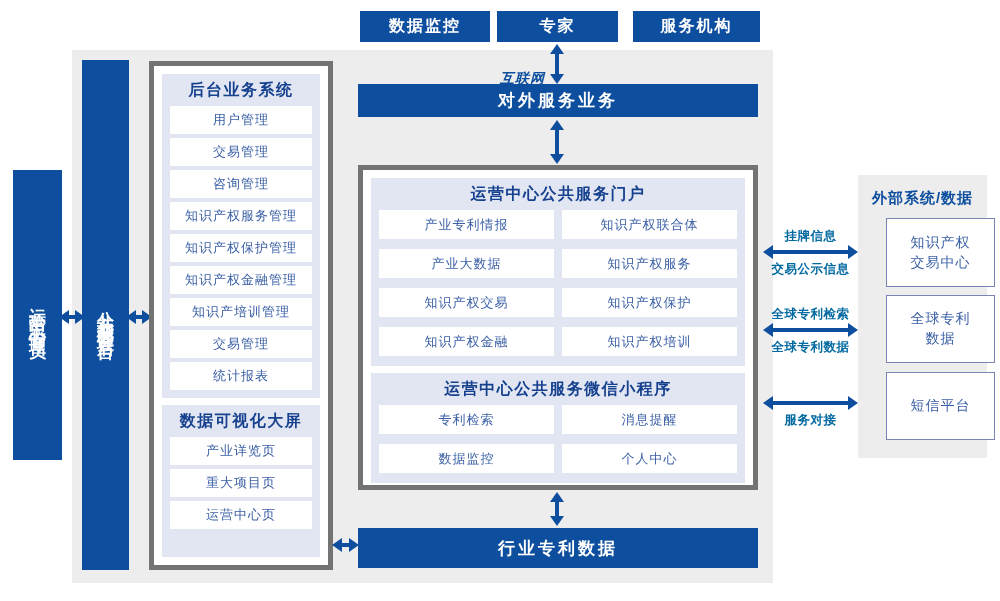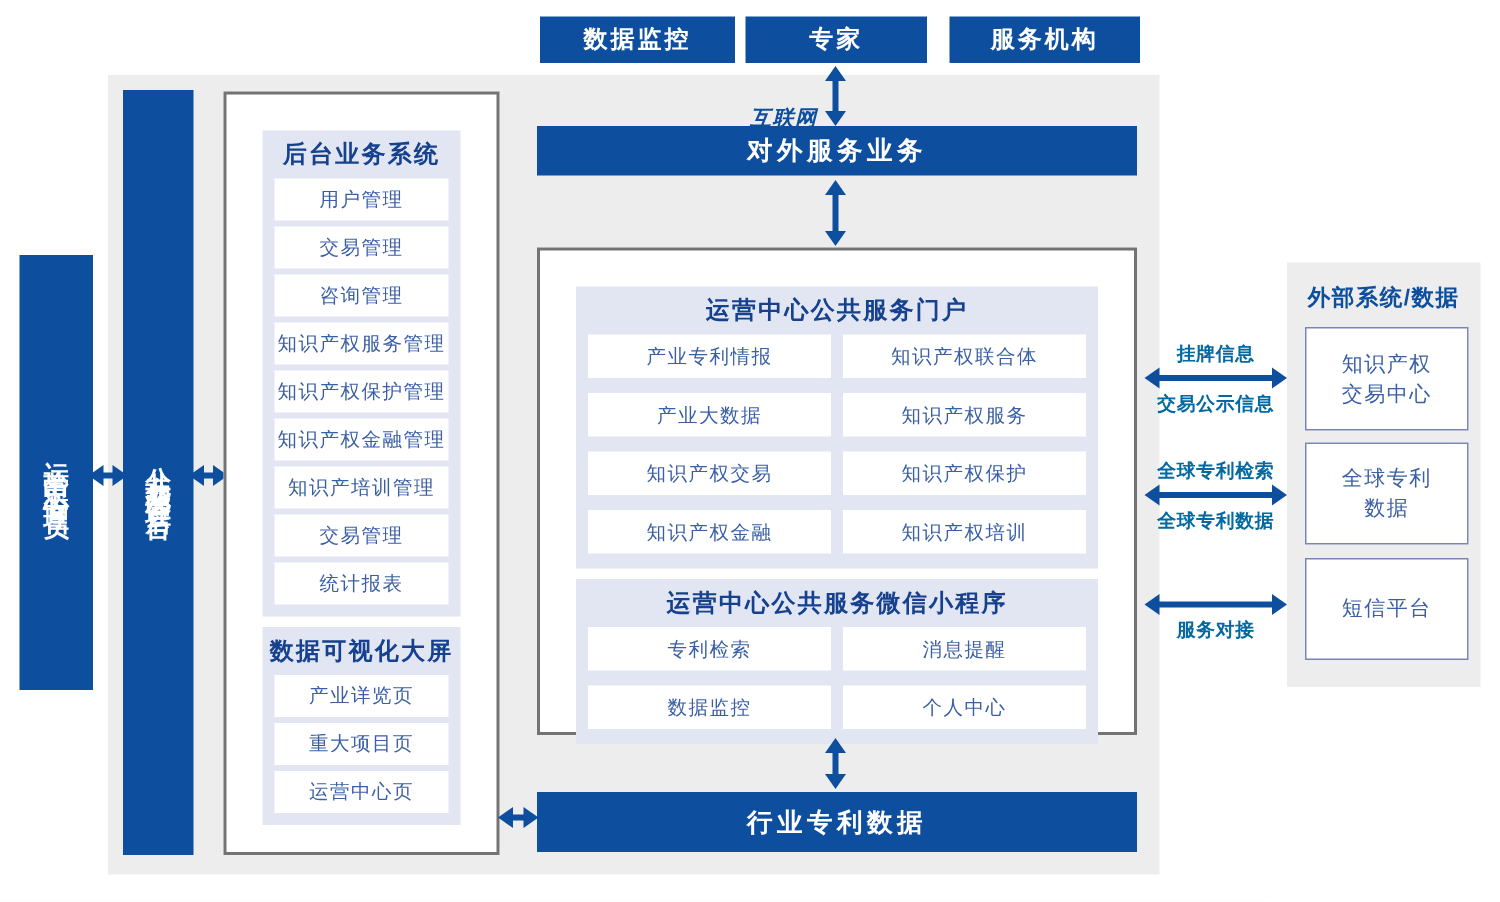--- a/index.html
+++ b/index.html
@@ -18,22 +18,22 @@
   }
   .wide-bar{font-size:17px;letter-spacing:3px;}
   
   .v-bar{
     background:#0d4e9e;color:#fff;font-weight:bold;font-size:17px;
     display:flex;align-items:center;justify-content:center;
     writing-mode:vertical-rl;text-orientation:upright;letter-spacing:6px;
   }
   
   .panel{
-    background:#fff;border:2px solid #737373;
-    display:flex;flex-direction:column;gap:7px;padding:24px;
+    background:#fff;border:5px solid #737373;
+    display:flex;flex-direction:column;gap:7px;padding:8px;
   }
   .sub-block{background:#e2e6f2;display:flex;flex-direction:column;}
   .block-title{
     color:#15418e;font-weight:bold;font-size:16px;letter-spacing:1.5px;
     text-align:center;padding:6px 0 5px;flex:0 0 auto;
   }
   .vlist{display:flex;flex-direction:column;gap:4px;padding:0 8px 8px;}
   .item{
     background:#fff;height:28px;flex:0 0 28px;
     display:flex;align-items:center;justify-content:center;
@@ -41,21 +41,21 @@
   }
   .grid2{display:grid;grid-template-columns:1fr 1fr;gap:10px 8px;padding:0 8px 10px;}
   .grid2 .item{height:29px;}
   
   .ext-panel{background:#ededed;}
   .ext-title{
     color:#0d4e9e;font-weight:bold;font-size:15px;letter-spacing:1px;
     text-align:center;padding-top:14px;
   }
   .ext-box{
-    position:absolute;left:12px;width:109px;background:#fff;
+    position:absolute;left:28px;width:109px;background:#fff;
     border:1.5px solid #7b85b5;display:flex;align-items:center;justify-content:center;
     color:#3a5fa5;font-size:14px;text-align:center;white-space:pre-line;
     line-height:1.4;letter-spacing:1px;box-sizing:border-box;
   }
   
   .h-arrow{
     position:absolute;height:16px;
     background:linear-gradient(#0d4e9e,#0d4e9e) center/calc(100% - 14px) 4px no-repeat;
   }
   .h-arrow::before,.h-arrow::after{

